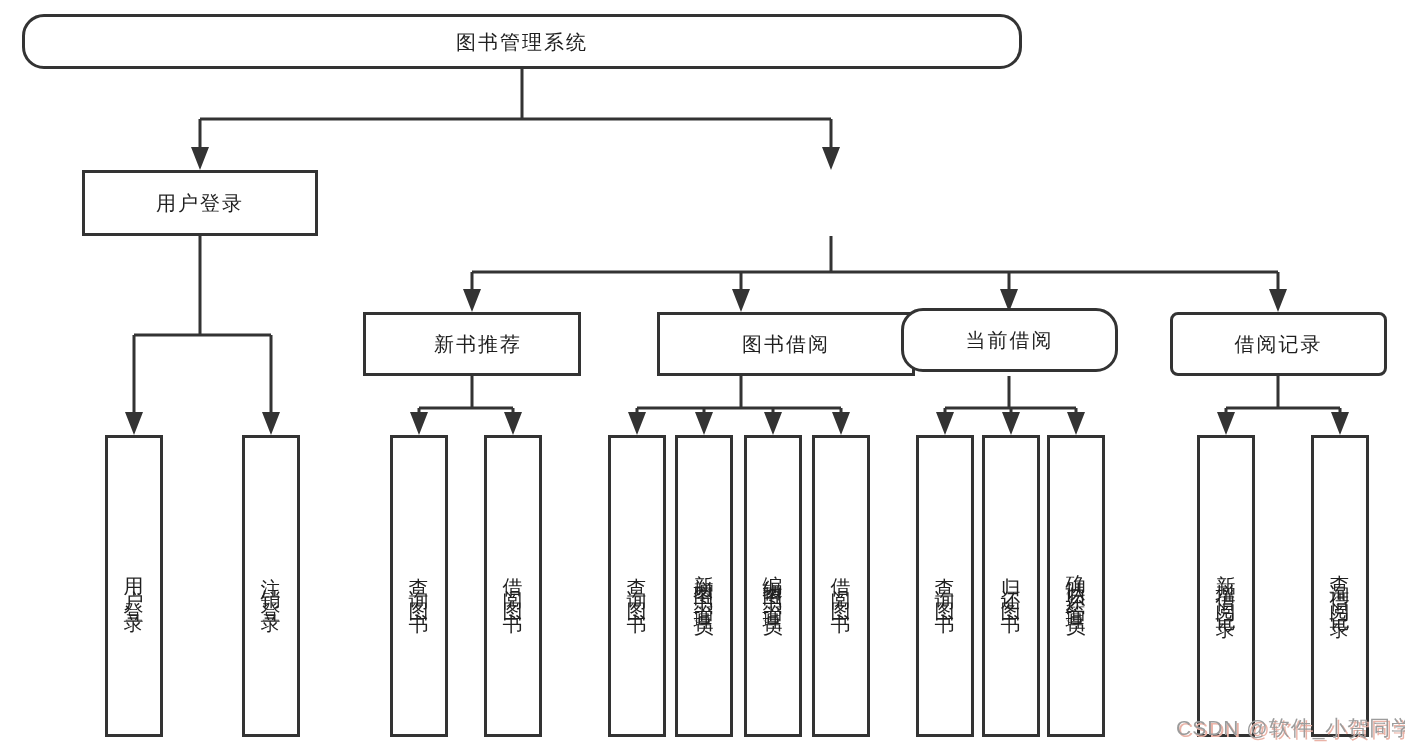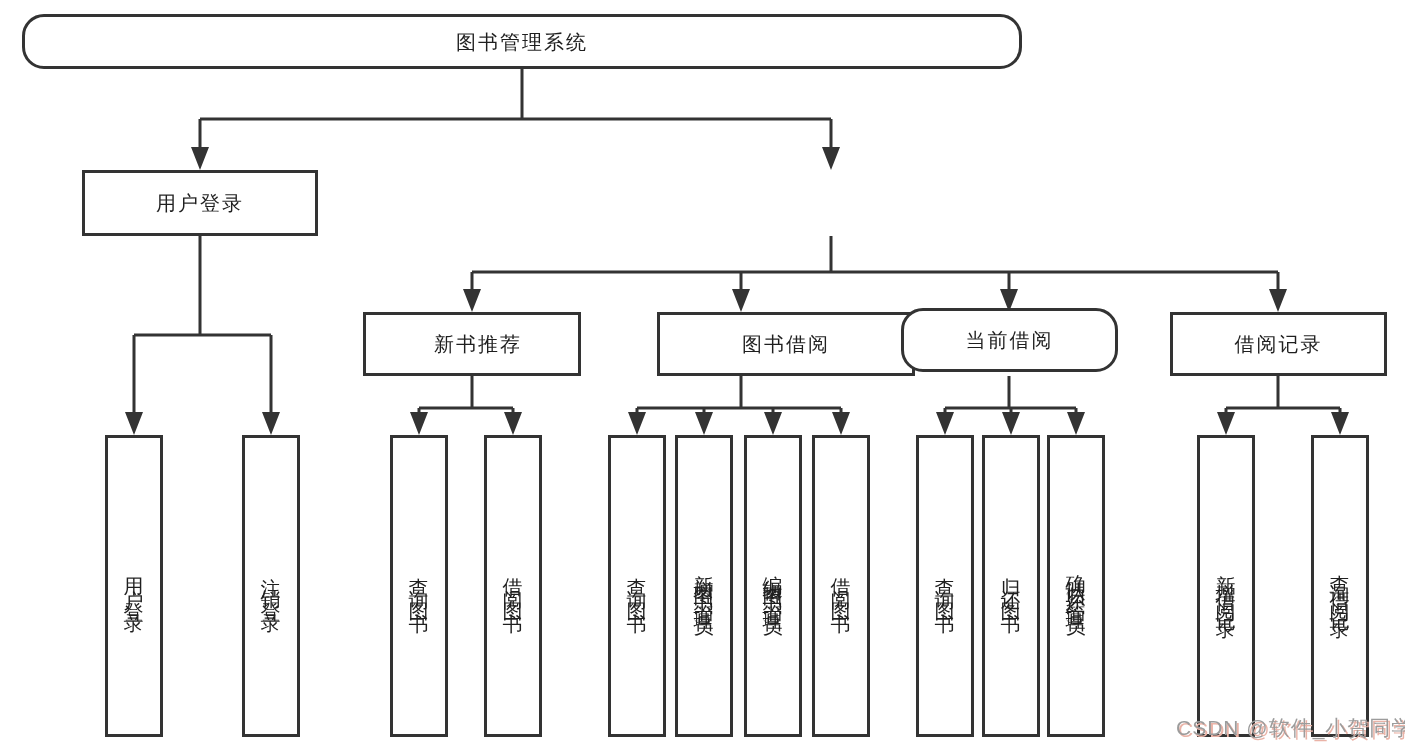--- a/index.html
+++ b/index.html
@@ -105,21 +105,21 @@
 
   <div class="box" style="left:363px; top:312px; width:218px; height:64px;padding-left:12px;">
     <span class="hlabel">新书推荐</span>
   </div>
   <div class="box" style="left:633px; top:312px; width:258px; height:64px;margin-left:24px;">
     <span class="hlabel">图书借阅</span>
   </div>
   <div class="box" style="left:901px; top:308px; width:217px; height:64px;border-radius:22px;">
     <span class="hlabel">当前借阅</span>
   </div>
-  <div class="box" style="left:1170px; top:312px; width:217px; height:64px;">
+  <div class="box" style="left:1170px; top:312px; width:217px; height:64px;border-radius:8px;">
     <span class="hlabel">借阅记录</span>
   </div>
 
   <div class="box" style="left:105px; top:435px; width:58px; height:302px;">
     <span class="vlabel">用户登录</span>
   </div>
   <div class="box" style="left:242px; top:435px; width:58px; height:302px;">
     <span class="vlabel">注销登录</span>
   </div>
   <div class="box" style="left:390px; top:435px; width:58px; height:302px;">

